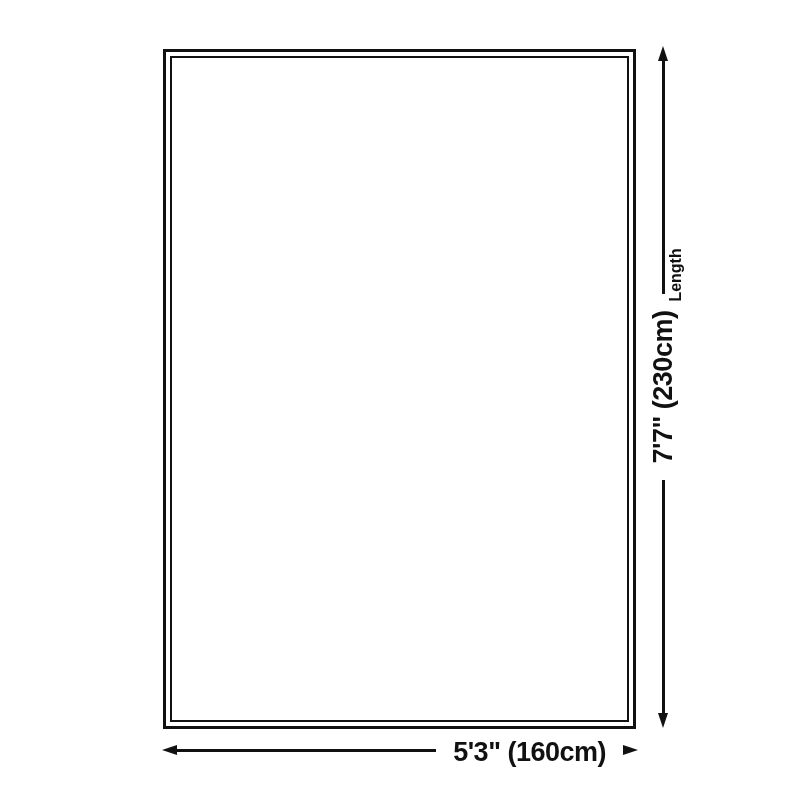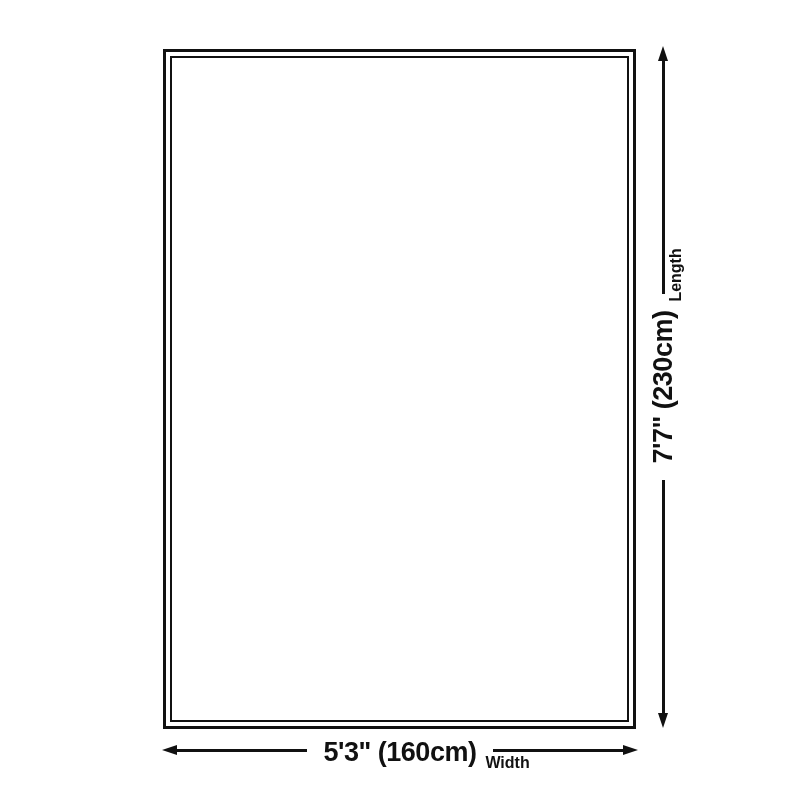--- a/index.html
+++ b/index.html
@@ -58,24 +58,20 @@
 <div class="stage">
 
   <div class="rug">
     <div class="rug-inner"></div>
   </div>
 
   <div class="dim dim-h">
     <span class="ah ah-start"></span>
     <span class="seg"></span>
     <span class="value">5'3" (160cm)</span>
-    <span class="tail">
-      <span class="seg"></span>
-      <span class="axis">Width</span>
-    </span>
     <span class="ah ah-end"></span>
   </div>
 
   <div class="dim dim-v">
     <span class="ah ah-start"></span>
     <span class="seg"></span>
     <span class="value">7'7" (230cm)</span>
     <span class="tail">
       <span class="seg"></span>
       <span class="axis">Length</span>

